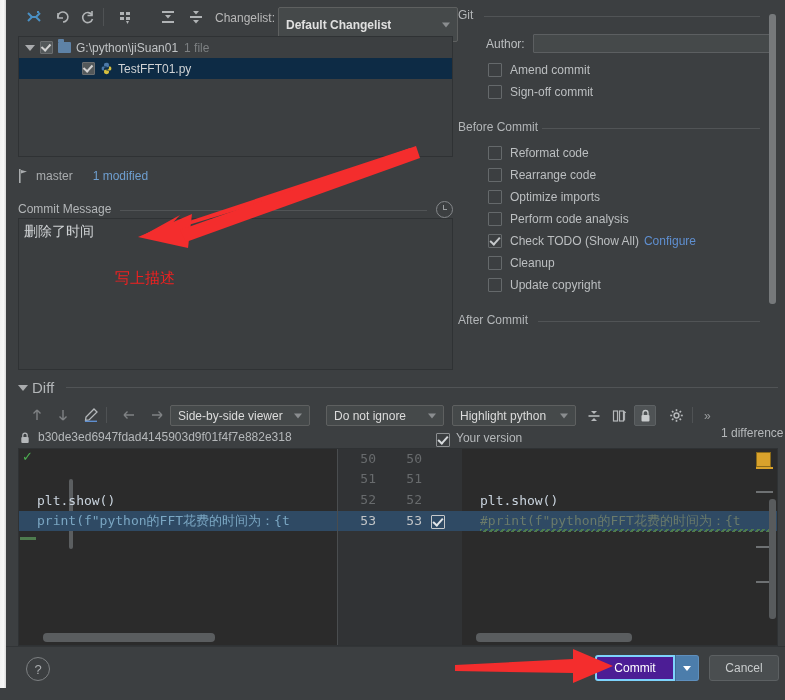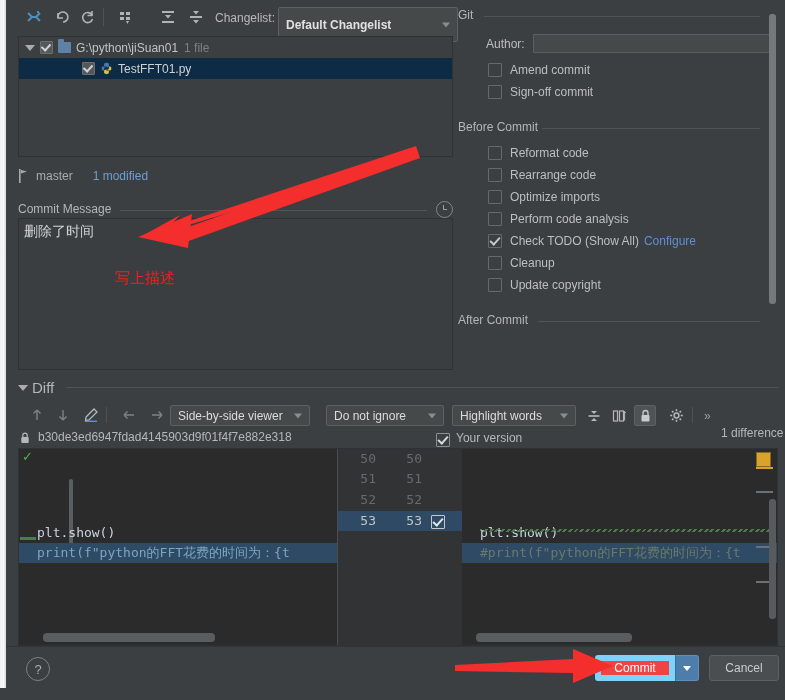--- a/index.html
+++ b/index.html
@@ -166,21 +166,21 @@
   .yourver-lbl{position:absolute;left:438px;top:1px;font-size:12px;color:#b5b8ba;}
 
   
   .diffbody{position:absolute;left:18px;top:448px;width:760px;height:198px;background:#2b2b2b;border:1px solid #2f3234;box-sizing:border-box;}
   .pane{position:absolute;top:0;bottom:0;background:#2b2b2b;}
   .pane-left{left:0;width:318px;}
   .gutter-mid{left:318px;width:124px;background:#313335;border-left:1px solid #4a4d4f;border-right:1px solid #4a4d4f;}
   .pane-right{left:443px;right:0;}
   .codeline{
     position:absolute;left:0;right:0;height:20px;line-height:20px;
-    font-family:"DejaVu Sans Mono","Liberation Mono",monospace;font-size:13px;white-space:nowrap;margin-top:32px;
+    font-family:"DejaVu Sans Mono","Liberation Mono",monospace;font-size:13px;white-space:nowrap;
   }
   .codeline .txt{padding-left:18px;}
   .cl-hl{background:#2f4a64;}
   .mk-green-check{position:absolute;left:-4px;top:2px;font-size:13px;color:#4caf50;line-height:1;}
   .mk-green-bar{position:absolute;left:1px;width:16px;height:3px;background:#4e7b4e;}
   .lane{position:absolute;left:50px;top:0;bottom:0;width:4px;}
   .lane .thumb{position:absolute;left:0;top:30px;width:4px;height:70px;background:#5b5e60;border-radius:2px;}
   .lnum{position:absolute;font-family:"DejaVu Sans Mono","Liberation Mono",monospace;font-size:13px;color:#686b6d;text-align:right;width:28px;}
   .lnum.active{color:#c2c5c7;}
   .midsel{position:absolute;left:0;right:0;height:20px;background:#2f4a64;}
@@ -201,21 +201,21 @@
   .footer{position:absolute;left:6px;top:646px;width:779px;height:42px;background:#3c3f41;border-top:1px solid #323537;box-sizing:border-box;}
   .helpbtn{
     position:absolute;left:20px;top:10px;width:22px;height:22px;border:1px solid #7d8082;border-radius:50%;
     display:flex;align-items:center;justify-content:center;color:#a9acae;font-size:13px;
   }
   .btn{
     position:absolute;height:26px;border-radius:3px;display:flex;align-items:center;justify-content:center;
     font-size:12px;box-sizing:border-box;
   }
   #commit-button{
-    left:589px;top:8px;width:80px;background:#ef4444;border:6px solid #7dd3fc;color:#ffffff;
+    left:589px;top:8px;width:80px;background:#4c1d95;border:2px solid #7dd3fc;color:#ffffff;
     border-radius:3px 0 0 3px;
   }
   #commit-split{
     left:669px;top:8px;width:24px;background:#4c7dab;border:1px solid #5e8fbd;border-left:1px solid #3f6b94;
     border-radius:0 3px 3px 0;
   }
   #commit-split .spl-arrow{width:0;height:0;border-left:4px solid transparent;border-right:4px solid transparent;border-top:5px solid #ffffff;}
   #cancel-button{left:703px;top:8px;width:70px;background:#4a4e50;border:1px solid #5c6062;color:#c9cccd;}
 
   
@@ -425,21 +425,21 @@
     </div>
     <div class="combo dtb-combo" style="left:152px;width:140px;">
       <span class="cb-text">Side-by-side viewer</span>
       <span class="cb-arrow"></span>
     </div>
     <div class="combo dtb-combo" style="left:308px;width:118px;">
       <span class="cb-text">Do not ignore</span>
       <span class="cb-arrow"></span>
     </div>
     <div class="combo dtb-combo" style="left:434px;width:124px;">
-      <span class="cb-text">Highlight words</span>
+      <span class="cb-text">Highlight python</span>
       <span class="cb-arrow"></span>
     </div>
     <div class="sqbtn" style="left:565px;">
       <svg width="14" height="14" viewBox="0 0 14 14">
         <path d="M4 2 L10 2 L7 5 Z" fill="#b5b8ba"></path>
         <rect x="1.5" y="6.2" width="11" height="1.6" fill="#b5b8ba"></rect>
         <path d="M4 12 L10 12 L7 9 Z" fill="#b5b8ba"></path>
       </svg>
     </div>
     <div class="sqbtn" style="left:590px;">

